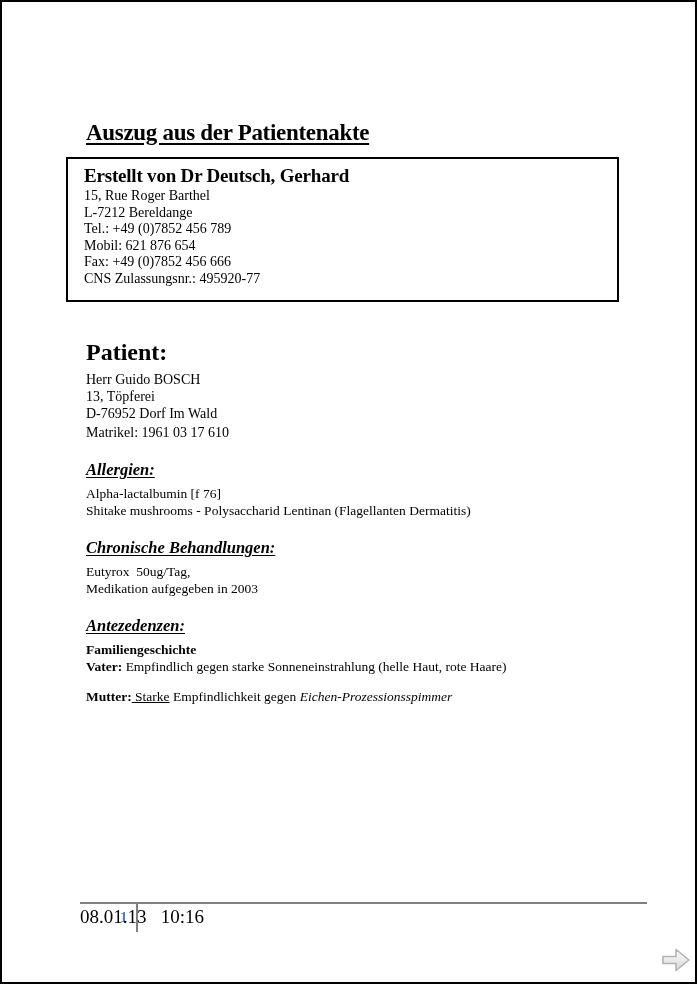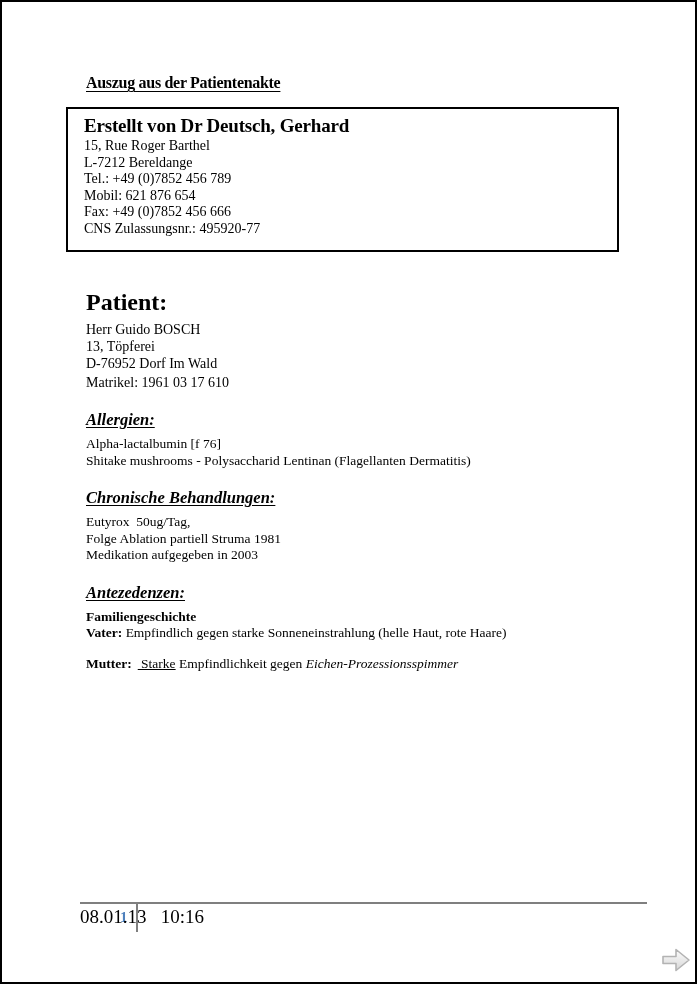--- a/index.html
+++ b/index.html
@@ -9,22 +9,22 @@
     background: #ffffff;
     font-family: "Liberation Serif", "DejaVu Serif", serif;
     color: #000;
     position: relative;
     box-sizing: border-box;
     border: 2px solid #000;
     overflow: hidden;
   }
 
   .page-title {
-    margin: 68px 0 0 84px;
-    font-size: 16px;
+    margin: 118px 0 0 84px;
+    font-size: 23px;
     line-height: 26px;
     font-weight: bold;
     letter-spacing: -0.3px;
     text-decoration: underline;
     text-underline-offset: 3px;
   }
 
   .doctor-box {
     margin: 11px 0 0 64px;
     width: 553px;
@@ -70,21 +70,21 @@
     text-decoration: underline;
     text-underline-offset: 2px;
     margin: 0 0 7px 0;
   }
   .section-line {
     font-size: 13.5px;
     line-height: 16.5px;
     white-space: pre-wrap;
   }
   .bold { font-weight: bold; }
-  .underline { text-decoration: underline; margin-left: 6px; }
+  .underline { text-decoration: underline; }
   .italic { font-style: italic; }
   .mother-line { margin-top: 14px; }
 
   .footer {
     position: absolute;
     left: 78px;
     top: 900px;
     width: 567px;
     border-top: 2px solid #7f7f7f;
   }
@@ -156,21 +156,20 @@
 
   <div class="section">
     <div class="section-heading">Allergien:</div>
     <div class="section-line">Alpha-lactalbumin [f 76]</div>
     <div class="section-line">Shitake mushrooms - Polysaccharid Lentinan (Flagellanten Dermatitis)</div>
   </div>
 
   <div class="section">
     <div class="section-heading">Chronische Behandlungen:</div>
     <div class="section-line">Eutyrox  50ug/Tag,</div>
-    <div class="section-line">Folge Ablation partiell Struma 1981</div>
     <div class="section-line">Medikation aufgegeben in 2003</div>
   </div>
 
   <div class="section">
     <div class="section-heading">Antezedenzen:</div>
     <div class="section-line bold">Familiengeschichte</div>
     <div class="section-line"><span class="bold">Vater:</span><span> Empfindlich gegen starke Sonneneinstrahlung (helle Haut, rote Haare)</span></div>
     <div class="section-line mother-line"><span class="bold">Mutter:</span><span class="underline"> Starke</span><span> Empfindlichkeit gegen </span><span class="italic">Eichen-Prozessionsspimmer</span></div>
   </div>
 

